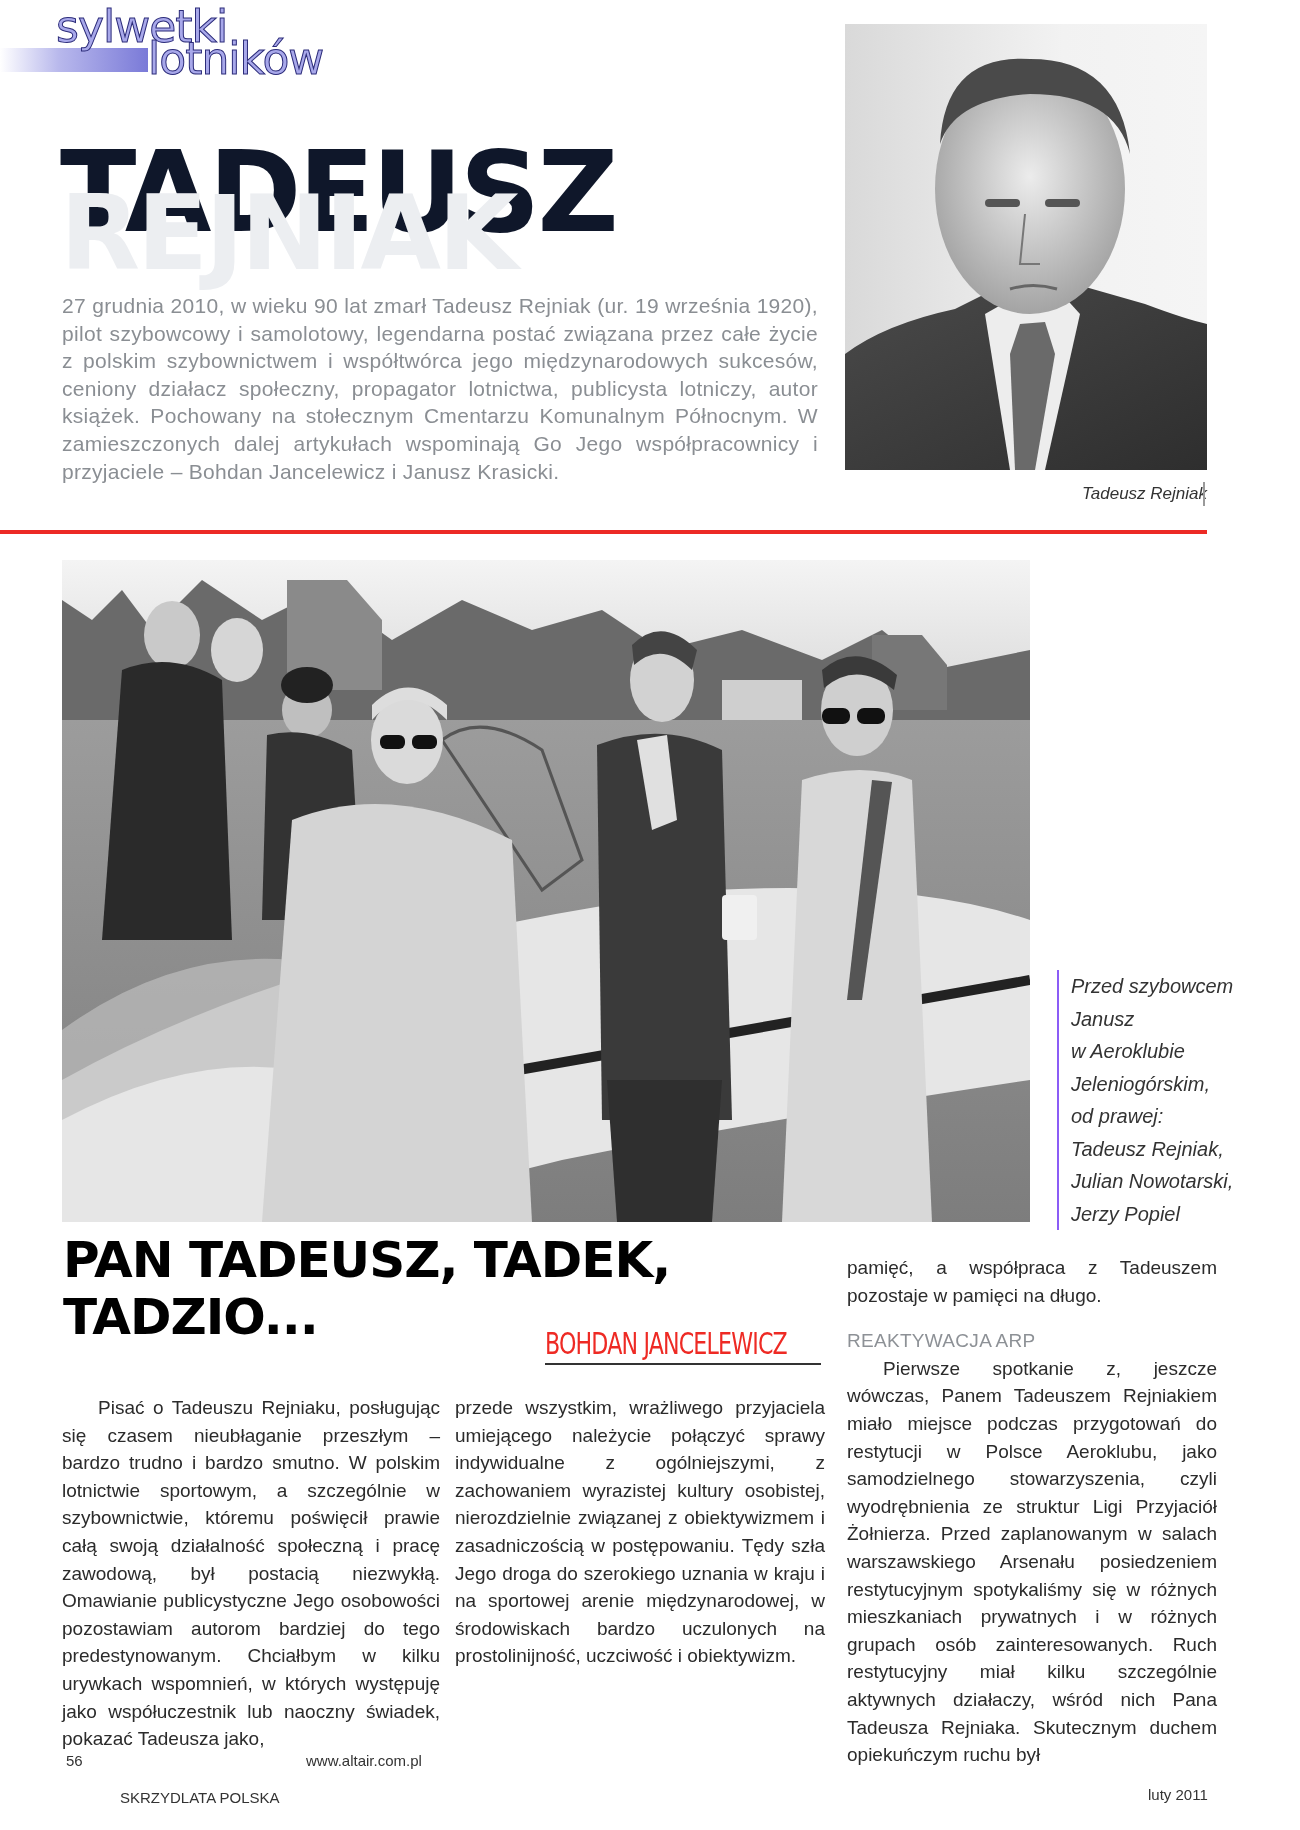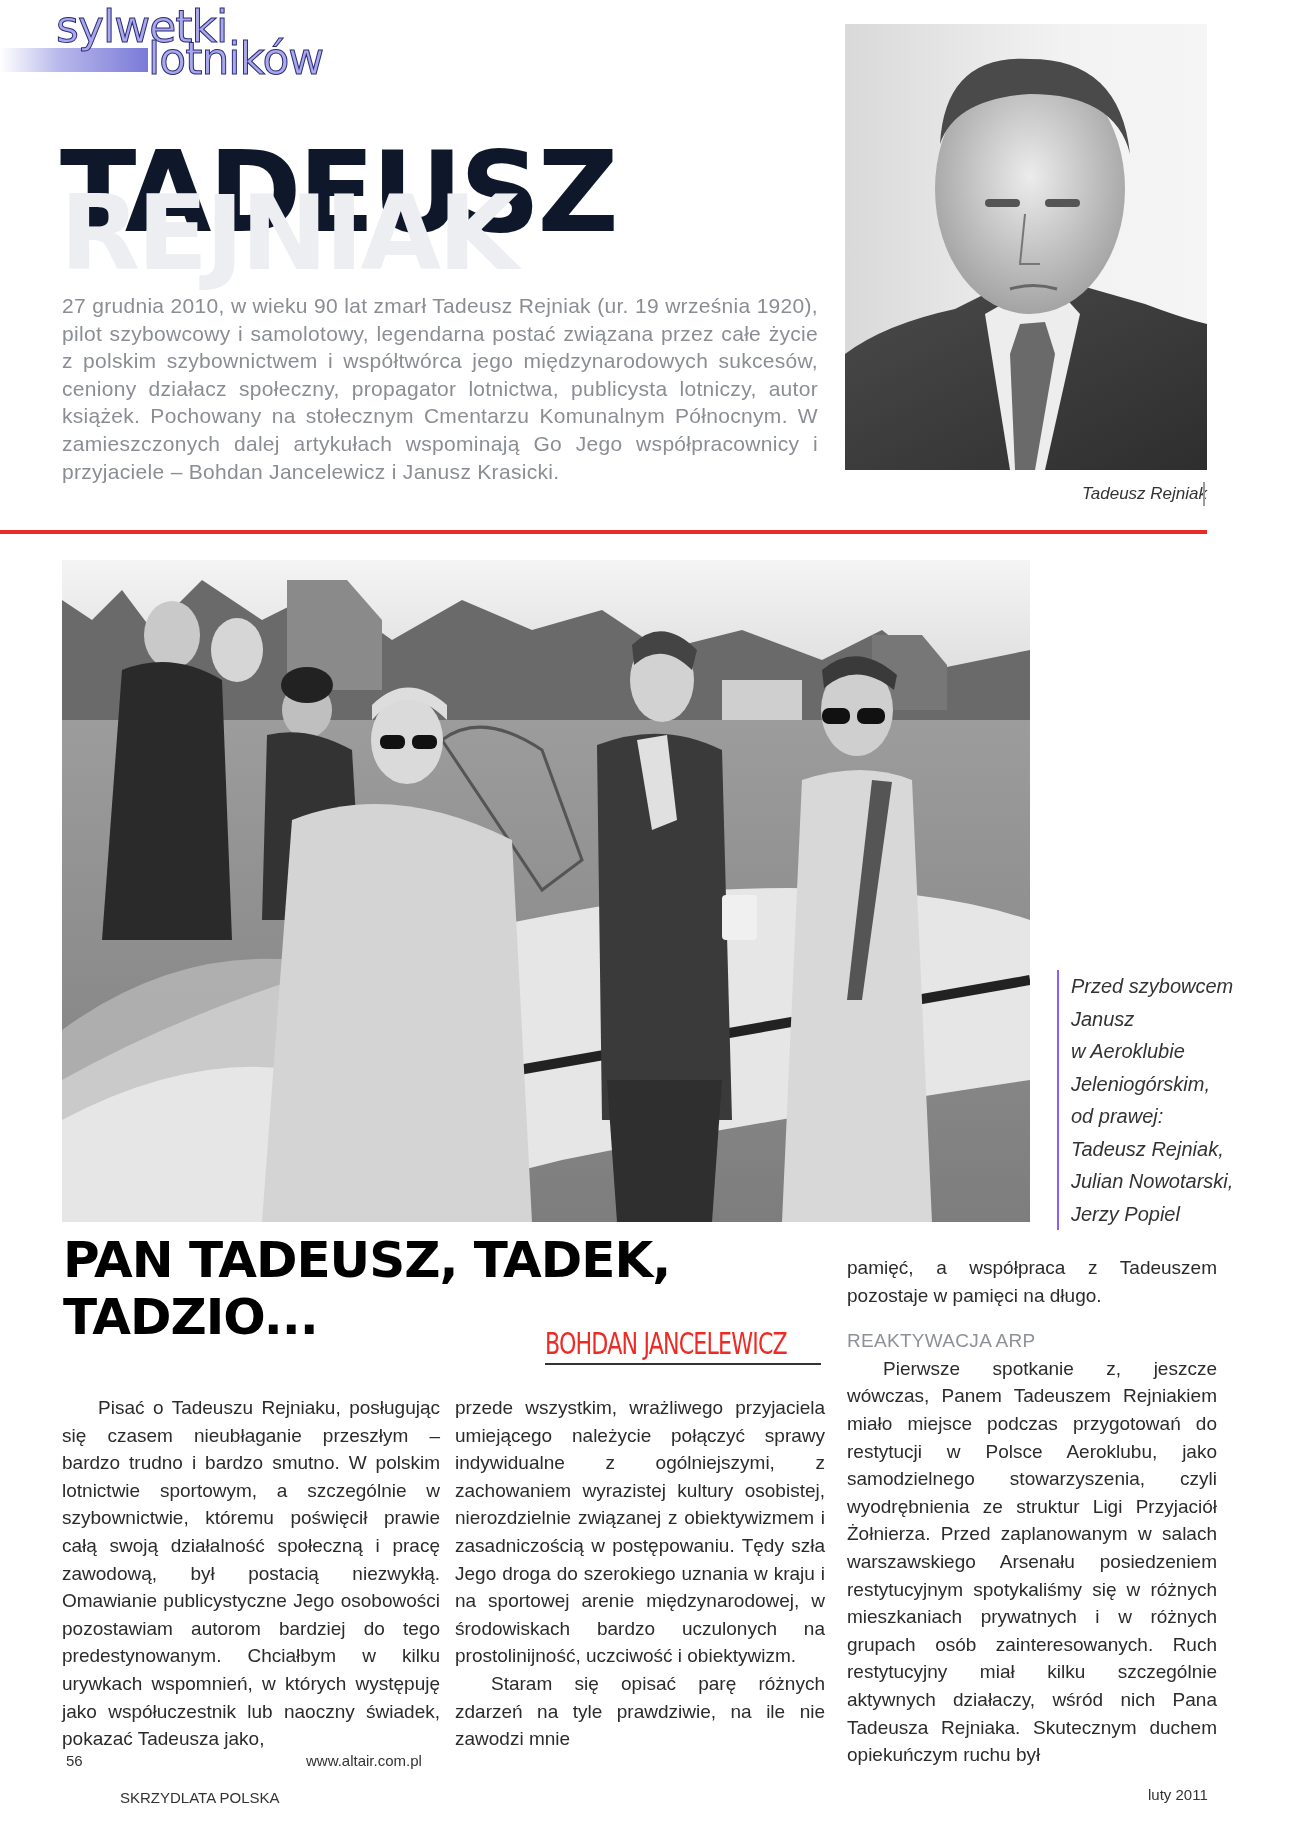--- a/index.html
+++ b/index.html
@@ -168,21 +168,20 @@
 
 <h2 class="headline">PAN TADEUSZ, TADEK, TADZIO...</h2>
 <div class="byline">BOHDAN JANCELEWICZ</div>
 <div class="byline-rule"></div>
 
 <div class="col col1">
   <p class="indent">Pisać o Tadeuszu Rejniaku, posługując się czasem nieubłaganie przeszłym – bardzo trudno i bardzo smutno. W polskim lotnictwie sportowym, a szczególnie w szybownictwie, któremu poświęcił prawie całą swoją działalność społeczną i pracę zawodową, był postacią niezwykłą. Omawianie publicystyczne Jego osobowości pozostawiam autorom bardziej do tego predestynowanym. Chciałbym w kilku urywkach wspomnień, w których występuję jako współuczestnik lub naoczny świadek, pokazać Tadeusza jako,</p>
 </div>
 <div class="col col2">
   <p>przede wszystkim, wrażliwego przyjaciela umiejącego należycie połączyć sprawy indywidualne z ogólniejszymi, z zachowaniem wyrazistej kultury osobistej, nierozdzielnie związanej z obiektywizmem i zasadniczością w postępowaniu. Tędy szła Jego droga do szerokiego uznania w kraju i na sportowej arenie międzynarodowej, w środowiskach bardzo uczulonych na prostolinijność, uczciwość i obiektywizm.</p>
-  <p class="indent">Staram się opisać parę różnych zdarzeń na tyle prawdziwie, na ile nie zawodzi mnie</p>
 </div>
 <div class="col col3">
   <p>pamięć, a współpraca z Tadeuszem pozostaje w pamięci na długo.</p>
   <p class="subhead">REAKTYWACJA ARP</p>
   <p class="indent">Pierwsze spotkanie z, jeszcze wówczas, Panem Tadeuszem Rejniakiem miało miejsce podczas przygotowań do restytucji w Polsce Aeroklubu, jako samodzielnego stowarzyszenia, czyli wyodrębnienia ze struktur Ligi Przyjaciół Żołnierza. Przed zaplanowanym w salach warszawskiego Arsenału posiedzeniem restytucyjnym spotykaliśmy się w różnych mieszkaniach prywatnych i w różnych grupach osób zainteresowanych. Ruch restytucyjny miał kilku szczególnie aktywnych działaczy, wśród nich Pana Tadeusza Rejniaka. Skutecznym duchem opiekuńczym ruchu był</p>
 </div>
 
 <div class="footer-page">56</div>
 <div class="footer-mag">SKRZYDLATA POLSKA</div>
 <div class="footer-url">www.altair.com.pl</div>

